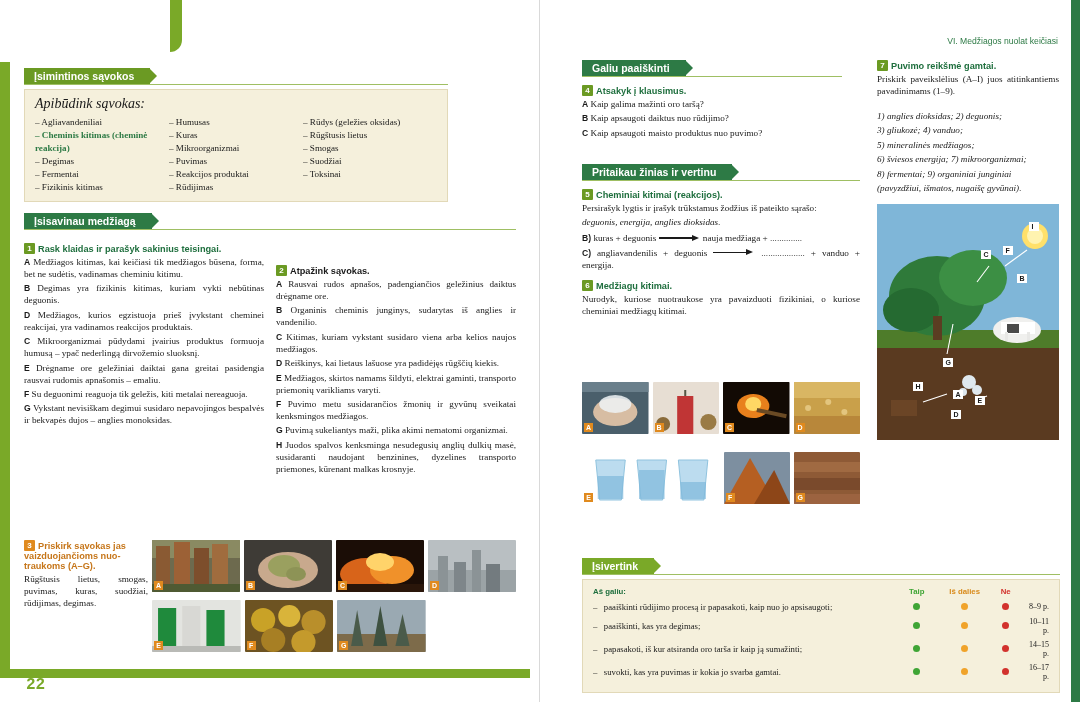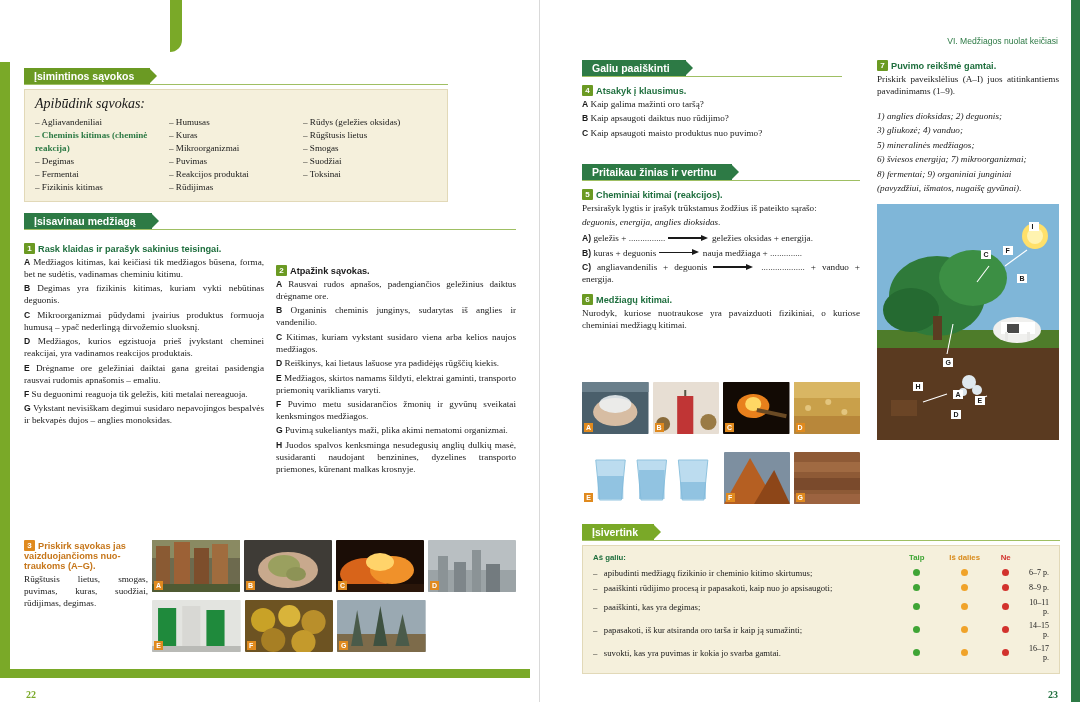--- a/index.html
+++ b/index.html
@@ -55,23 +55,23 @@
     background: #7aa928;
   }
   .bottom-rail {
     position: absolute;
     left: 0; bottom: 24px;
     width: 530px; height: 9px;
     background: #7aa928;
   }
   .folio {
     position: absolute;
-    bottom: 2px;
-    font-family: Liberation Serif, serif;
-    font-size: 10px;
+    bottom: 8px;
+    font-family: Liberation Mono, monospace;
+    font-size: 16px;
     color: #7aa928;
     font-weight: bold;
   }
   .folio-left { left: 26px; }
   .folio-right { right: 22px; color: #1f6f3e; }
 
   
   .flag {
     position: relative;
     display: inline-block;
@@ -89,21 +89,21 @@
     position: absolute;
     right: -7px; top: 0;
     border-top: 8.5px solid transparent;
     border-bottom: 8.5px solid transparent;
     border-left: 8px solid currentColor;
   }
   .flag-green { background: #6b9a23; }
   .flag-green::after { color: #6b9a23; }
   .flag-dgreen { background: #2d7a45; }
   .flag-dgreen::after { color: #2d7a45; }
-  .flag-olive { background: #7aa928; }
+  .flag-olive { background: #7aa928; margin-top: 34px; }
   .flag-olive::after { color: #7aa928; }
 
   .flagwrap { position: relative; }
   .flagline {
     position: absolute;
     left: 0; right: 0; bottom: 0;
     height: 1px;
     background: #9fbf63;
   }
 
@@ -299,22 +299,22 @@
   </div>
 
   <div style="position:absolute; left:24px; top:243px; width:492px;">
     <div class="two-col">
       <div class="col">
         <div class="task-h">
           <span class="num num-green">1</span><span>Rask klaidas ir parašyk sakinius teisingai.</span>
         </div>
         <p class="t"><span class="lab">A</span> <span>Medžiagos kitimas, kai keičiasi tik medžiagos būsena, forma, bet ne sudėtis, vadinamas cheminiu kitimu.</span></p>
         <p class="t"><span class="lab">B</span> <span>Degimas yra fizikinis kitimas, kuriam vykti nebūtinas deguonis.</span></p>
+        <p class="t"><span class="lab">D</span> <span>Medžiagos, kurios egzistuoja prieš įvykstant cheminei reakcijai, yra vadinamos reakcijos produktais.</span></p>
         <p class="t"><span class="lab">C</span> <span>Mikroorganizmai pūdydami įvairius produktus formuoja humusą – ypač nederlingą dirvožemio sluoksnį.</span></p>
-        <p class="t"><span class="lab">D</span> <span>Medžiagos, kurios egzistuoja prieš įvykstant cheminei reakcijai, yra vadinamos reakcijos produktais.</span></p>
         <p class="t"><span class="lab">E</span> <span>Drėgname ore geležiniai daiktai gana greitai pasidengia rausvai rudomis apnašomis – emaliu.</span></p>
         <p class="t"><span class="lab">F</span> <span>Su deguonimi reaguoja tik geležis, kiti metalai nereaguoja.</span></p>
         <p class="t"><span class="lab">G</span> <span>Vykstant nevisiškam degimui susidaro nepavojingos bespalvės ir bekvapės dujos – anglies monoksidas.</span></p>
       </div>
       <div class="col">
         <div class="task-h dark">
           <span class="num num-green">2</span><span>Atpažink sąvokas.</span>
         </div>
         <p class="t"><span class="lab">A</span> <span>Rausvai rudos apnašos, padengiančios geležinius daiktus drėgname ore.</span></p>
         <p class="t"><span class="lab">B</span> <span>Organinis cheminis junginys, sudarytas iš anglies ir vandenilio.</span></p>
@@ -442,26 +442,20 @@
       <span class="flag flag-dgreen">Pritaikau žinias ir vertinu</span>
       <div class="flagline"></div>
     </div>
 
     <div style="margin-top:8px;">
       <div class="task-h">
         <span class="num num-green">5</span><span>Cheminiai kitimai (reakcijos).</span>
       </div>
       <p class="t">Persirašyk lygtis ir įrašyk trūkstamus žodžius iš pateikto sąrašo:</p>
       <p class="t" style="font-style:italic; margin-bottom:4px;">deguonis, energija, anglies dioksidas.</p>
-      <p class="t">
-        <span class="lab">A)</span>
-        <span>geležis + ................</span>
-        <span class="arrow"></span>
-        <span>geležies oksidas + energija.</span>
-      </p>
       <p class="t">
         <span class="lab">B)</span>
         <span>kuras + deguonis</span>
         <span class="arrow"></span>
         <span>nauja medžiaga + ..............</span>
       </p>
       <p class="t">
         <span class="lab">C)</span>
         <span>angliavandenilis + deguonis</span>
         <span class="arrow"></span>
@@ -629,27 +623,20 @@
             <tr>
           <th style="text-align:left; width:66%;">
             <span style="color:#1f6f3e;text-align:right;">Aš galiu:</span>
           </th>
           <th style="width:10%; color:#3fa535;">Taip</th>
           <th style="width:11%; color:#d98b1c;">Iš dalies</th>
           <th style="width:7%; color:#d2322d;">Ne</th>
           <th style="width:6%;"></th>
         </tr>
         <tr>
-          <td>–&nbsp;&nbsp;&nbsp;<span>apibudinti medžiagų fizikinio ir cheminio kitimo skirtumus;</span></td>
-          <td align="center"><span class="dot dot-g"></span></td>
-          <td align="center"><span class="dot dot-o"></span></td>
-          <td align="center"><span class="dot dot-r"></span></td>
-          <td align="right" class="pg">6–7 p.</td>
-        </tr>
-        <tr>
           <td>–&nbsp;&nbsp;&nbsp;<span>paaiškinti rūdijimo procesą ir papasakoti, kaip nuo jo apsisaugoti;</span></td>
           <td align="center"><span class="dot dot-g"></span></td>
           <td align="center"><span class="dot dot-o"></span></td>
           <td align="center"><span class="dot dot-r"></span></td>
           <td align="right" class="pg">8–9 p.</td>
         </tr>
         <tr>
           <td>–&nbsp;&nbsp;&nbsp;<span>paaiškinti, kas yra degimas;</span></td>
           <td align="center"><span class="dot dot-g"></span></td>
           <td align="center"><span class="dot dot-o"></span></td>

